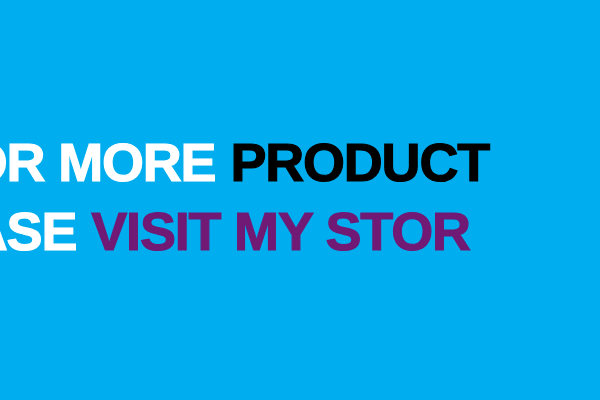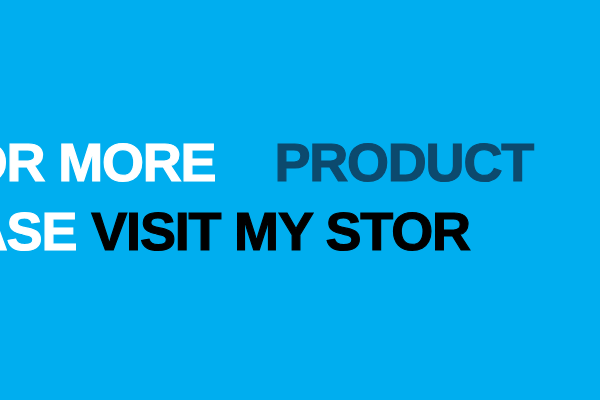--- a/index.html
+++ b/index.html
@@ -39,22 +39,22 @@
     font-weight: bold;
     font-size: 54px;
     line-height: 69px;
     letter-spacing: -1.2px;
     white-space: nowrap;
     
     -webkit-text-stroke: 1.15px currentColor;
   }
 
   .seg-white   { color: #ffffff; }
-  .seg-yellow  { color: #0c4a6e; margin-left: 44px; }
-  .seg-magenta { color: #000000; }
+  .seg-yellow  { color: #000000; }
+  .seg-magenta { color: #701a75; }
 
   .seg-gap { letter-spacing: 0; }
 </style>
 </head>
 <body>
 
 <div id="banner">
 
   <div id="text-block">
 

